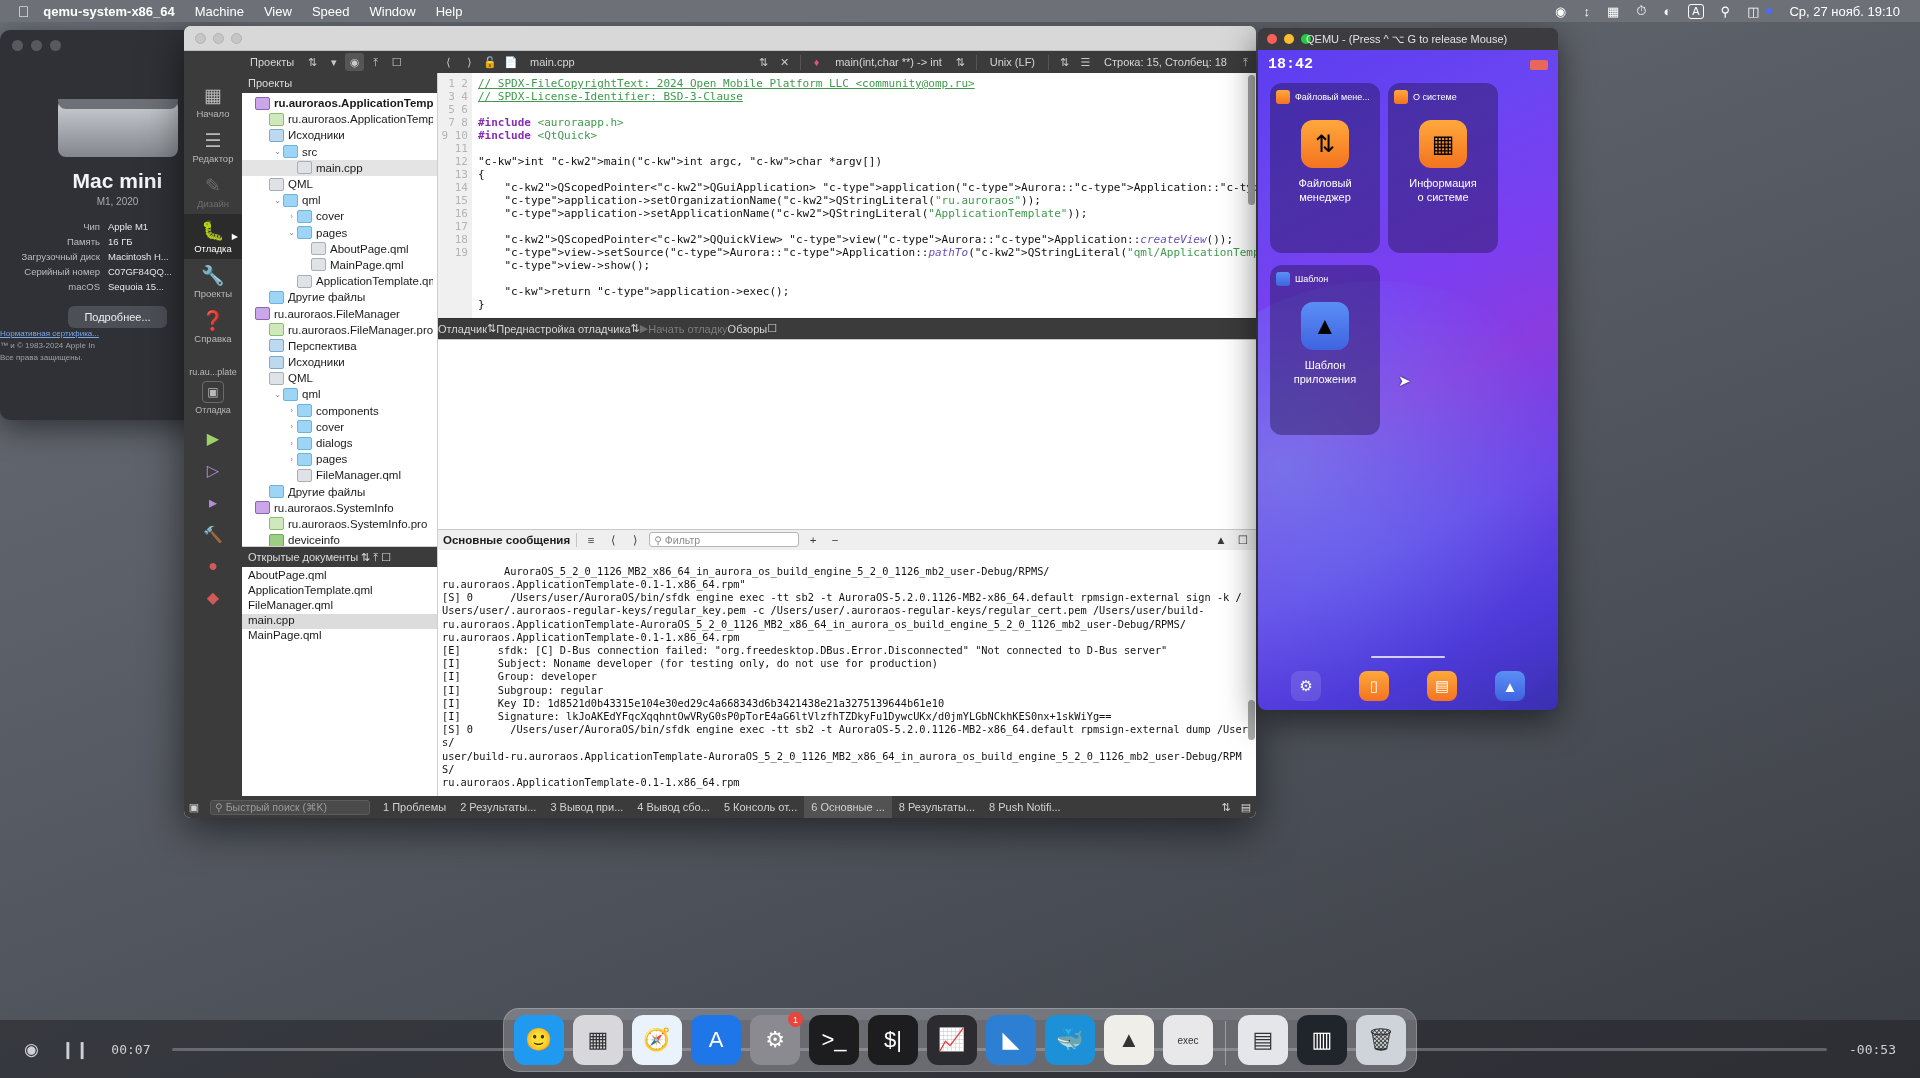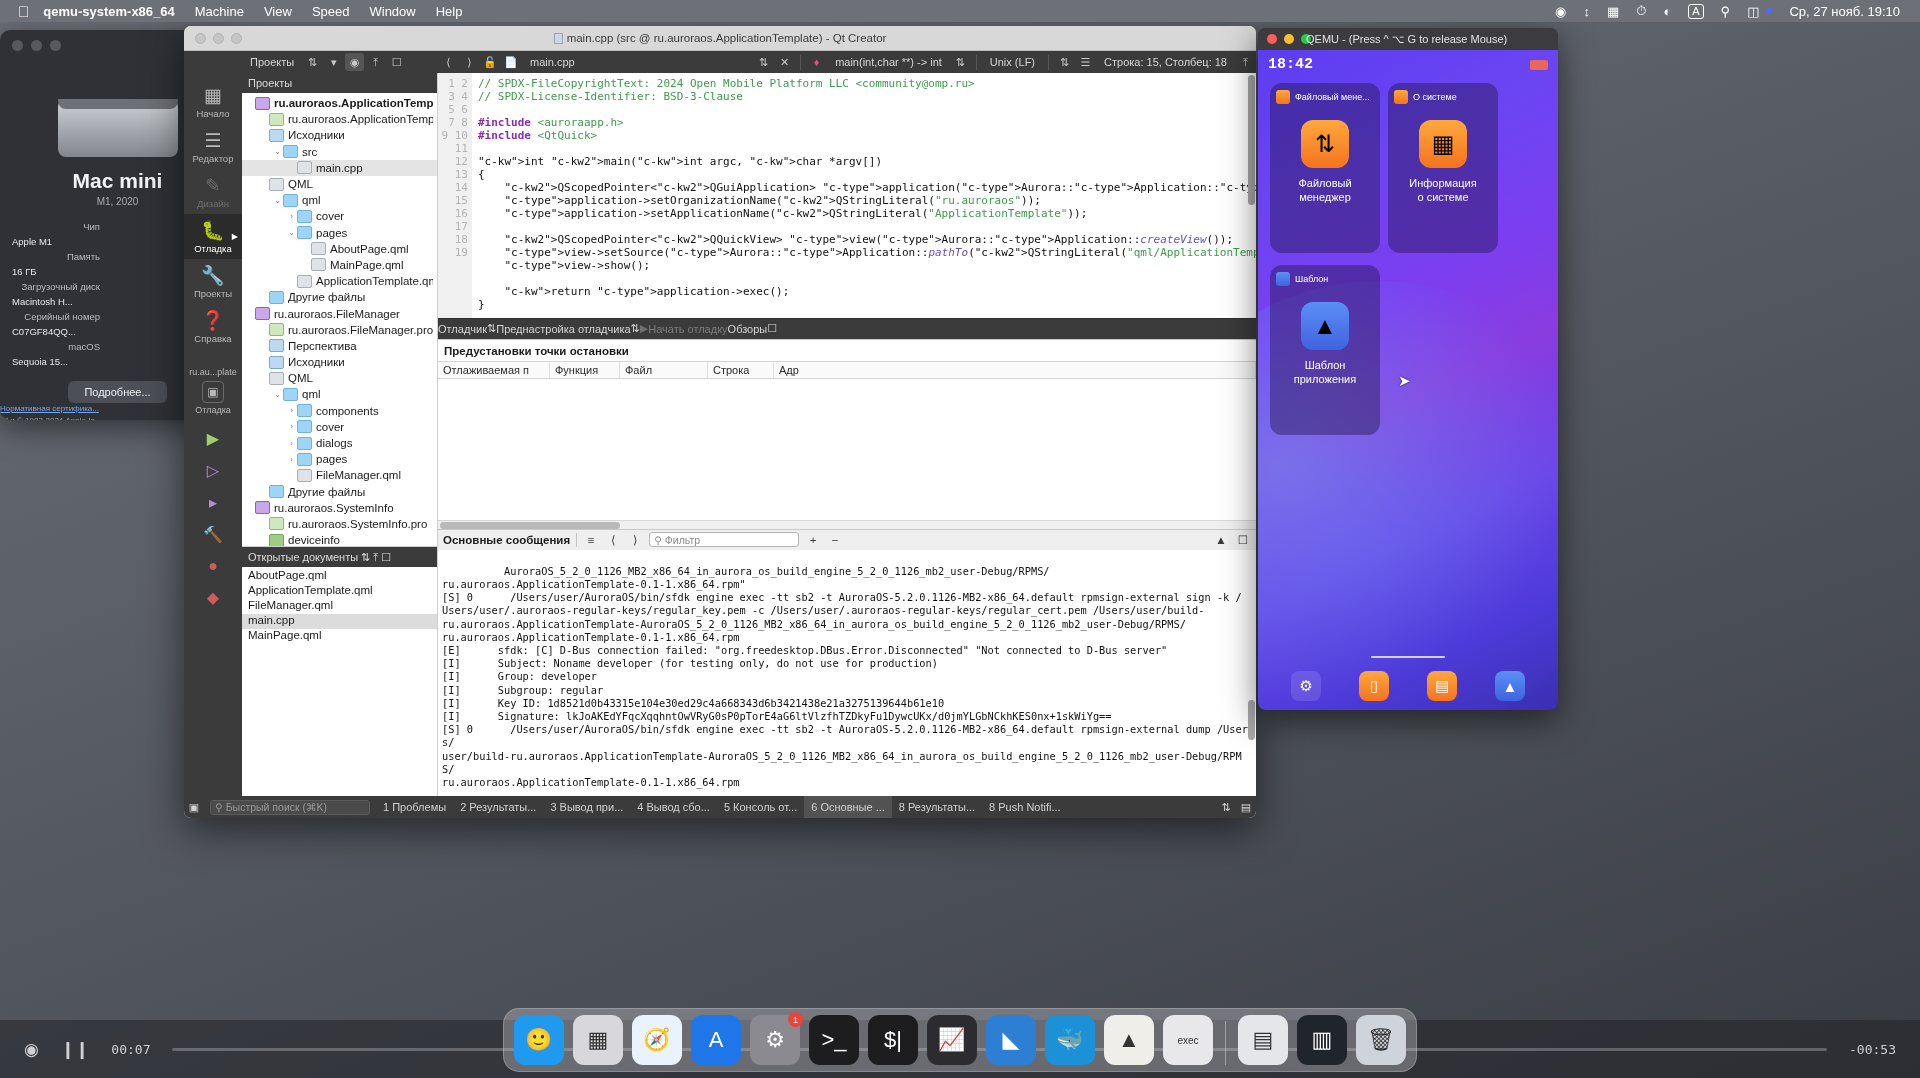--- a/index.html
+++ b/index.html
@@ -27,21 +27,21 @@
               background:#2f3136; border-radius:10px; color:#d7d9dd;
               box-shadow:0 8px 30px rgba(0,0,0,.5); overflow:hidden; z-index:10; }
   .aboutwin .tl { display:flex; gap:8px; padding:10px 0 0 12px; }
   .aboutwin .tl i { width:11px;height:11px;border-radius:50%;background:#57595f;display:block; }
   .mini-img { margin:10px auto 4px; width:120px; height:58px;
               background:linear-gradient(180deg,#cfd2d6,#a4a8ae 55%,#83878d);
               border-radius:8px; }
   .mini-img .slab { height:10px;background:#6d7076;border-radius:0 0 8px 8px;margin-top:48px; }
   .about-title { text-align:center; font-size:21px; font-weight:bold; color:#f2f3f5; margin-top:12px; }
   .about-sub { text-align:center; font-size:10px; color:#a8abb1; margin-top:3px; }
-  .spec { display:flex; font-size:9.5px; line-height:15px; padding:0 12px;flex-direction:column; }
+  .spec { display:flex; font-size:9.5px; line-height:15px; padding:0 12px; }
   .spec .k { width:96px; text-align:right; color:#b9bcc2; padding-right:8px; }
   .spec .v { color:#e6e8ea; white-space:nowrap; overflow:hidden; }
   .about-btn { display:block; margin:12px auto 0; background:#4c4f56; color:#eceef0;
                border:none; border-radius:6px; padding:5px 16px; font-size:11px; }
   .about-legal { text-align:left; font-size:8px; color:#9da0a6; line-height:12px; margin-top:0; }
   .about-legal a { color:#7aa7e8; text-decoration:underline; }
 
   
   .qt { position:absolute; left:184px; top:26px; width:1072px; height:792px;
         background:#f2f2f2; border-radius:7px; overflow:hidden; z-index:30;
@@ -113,21 +113,21 @@
   .orow.sel { background:#dcdcdc; }
 
   
   .center { flex:1; display:flex; flex-direction:column; min-width:0; }
   .editor { flex:1; background:#fff; position:relative; overflow:hidden; display:flex; }
   .gutter { width:34px; background:#f0f0f0; color:#b4b4b4; font-family:"DejaVu Sans Mono", monospace;
             font-size:11px; text-align:right; padding:4px 4px 0 0; line-height:13px; }
   .codewrap { flex:1; position:relative; overflow:hidden; }
   pre.code { font-family:"DejaVu Sans Mono", monospace; font-size:11px; line-height:13px;
              padding:4px 0 0 6px; color:#101010; white-space:pre; }
-  .c-com { color:#3f9a4d; }
+  .c-com { color:#3f9a4d;text-decoration:underline; }
   .c-kw  { color:#8a2fb5; font-weight:bold; }
   .c-str { color:#3f9a4d; }
   .c-ital{ font-style:italic; color:#6a4fb5; }
   .editor-scroll { position:absolute; right:1px; top:2px; width:7px; height:130px;
                    background:#a9a9a9; border-radius:4px; }
 
   .dbg-tool { height:21px; background:#3b3b3b; color:#d6d6d6; display:flex;
               align-items:center; font-size:11px; border-top:1px solid #2e2e2e; }
   .dbg-area { height:190px; background:#fff; display:flex; border-top:1px solid #c9c9c9; }
   .dbg-pane { flex:1; display:flex; flex-direction:column; border-right:1px solid #c9c9c9; min-width:0;}
@@ -297,23 +297,20 @@
   </div>
 
   <div class="qt">
 
     <div class="qt-title">
       <div class="tl">
         <i></i>
         <i></i>
         <i></i>
       </div>
-      <div class="txt">
-        <span class="fic"></span><span>main.cpp (src @ ru.auroraos.ApplicationTemplate) - Qt Creator</span>
-      </div>
     </div>
 
     <div class="qt-tool">
       <div class="seg" style="width:58px"></div>
       <div class="seg" style="width:196px">
         <span class="lbl">Проекты</span>
         <span class="btn">⇅</span>
         <span class="btn">▾</span>
         <span class="btn on">◉</span>
         <span class="btn">⤒</span>
@@ -605,34 +602,20 @@
           <span class="btn">⇅</span>
           <span class="sep"></span>
           <span class="btn" style="color:#6f6f6f">▶</span>
           <span class="lbl" style="color:#7d7d7d">Начать отладку</span>
           <span class="grow"></span>
           <span class="lbl">Обзоры</span>
           <span class="btn">☐</span>
         </div>
 
         <div class="dbg-area">
-          <div class="dbg-pane">
-            <div class="dbg-ttl">Предустановки точки остановки</div>
-            <div class="dbg-cols">
-              <div style="width:112px">Отлаживаемая п</div>
-              <div style="width:70px">Функция</div>
-              <div style="width:88px">Файл</div>
-              <div style="width:66px">Строка</div>
-              <div style="flex:1">Адр</div>
-            </div>
-            <div class="dbg-rows"></div>
-            <div class="hscroll">
-                <i></i>
-              </div>
-          </div>
         </div>
 
         <div class="msg-tool">
           <span style="font-weight:bold">Основные сообщения</span>
           <span class="sp"></span>
           <span class="mb">≡</span>
           <span class="mb">⟨</span>
           <span class="mb">⟩</span>
           <span class="searchbox">
             <span>⚲</span>

